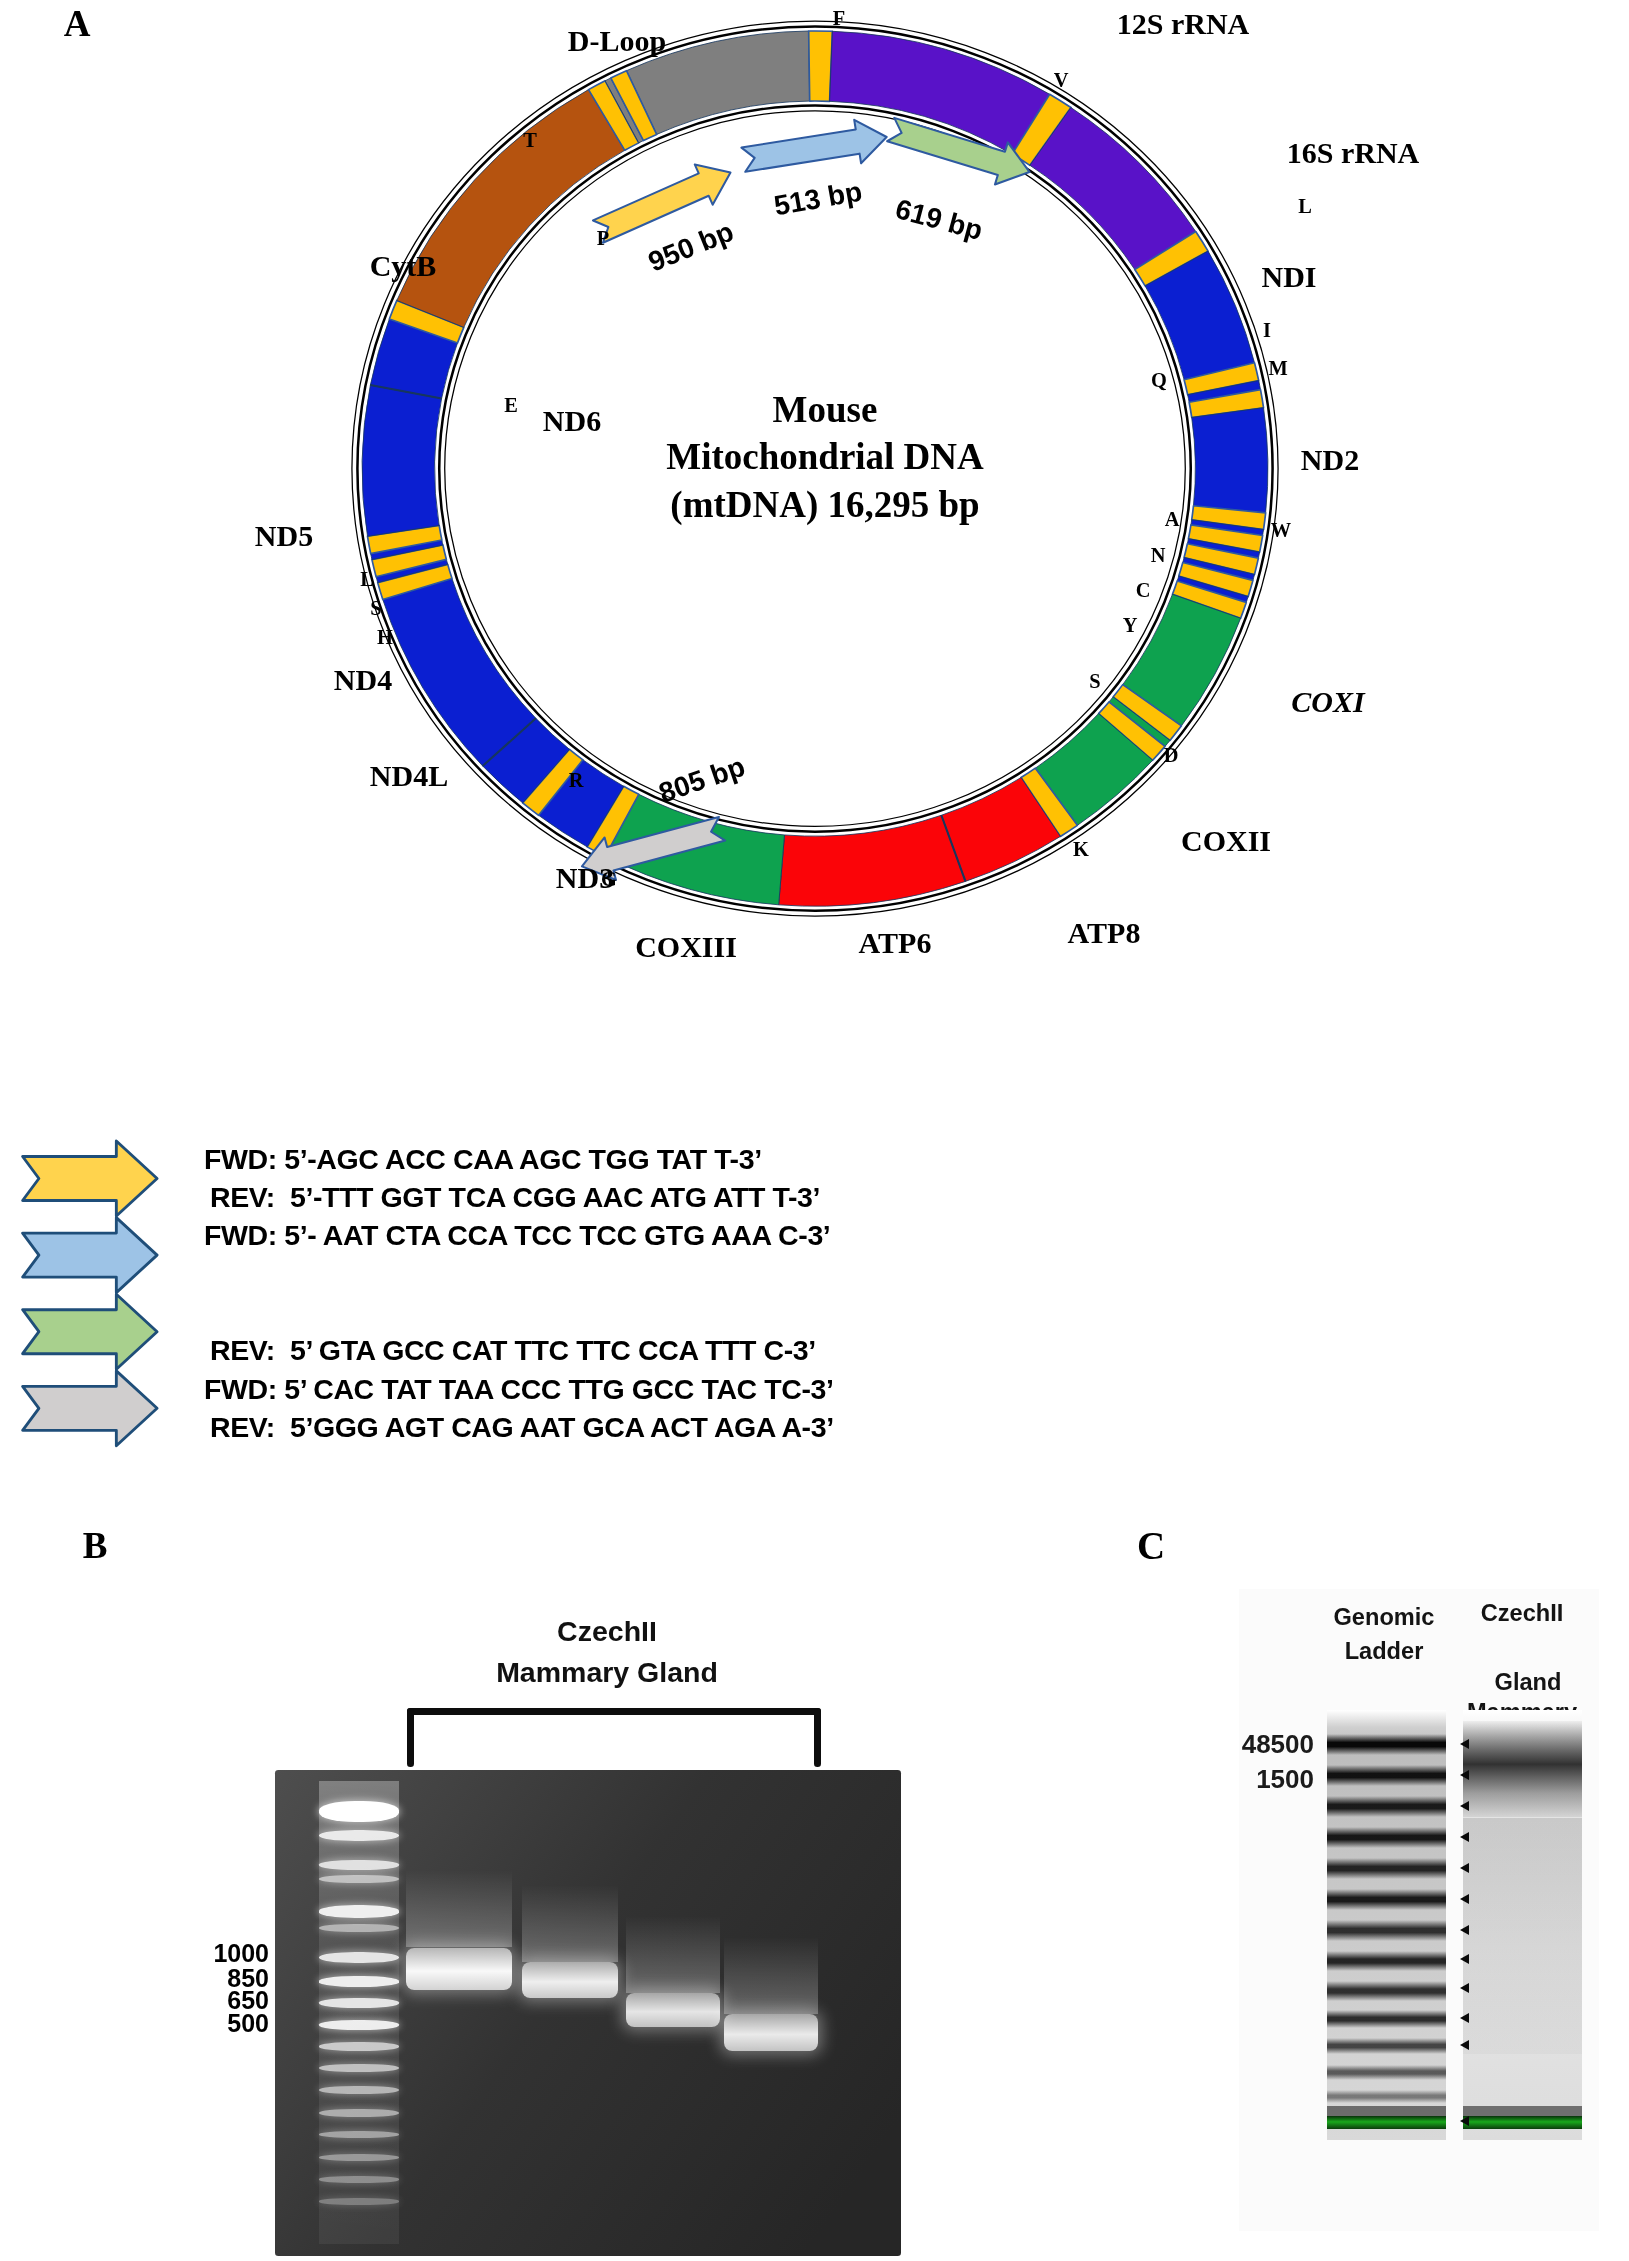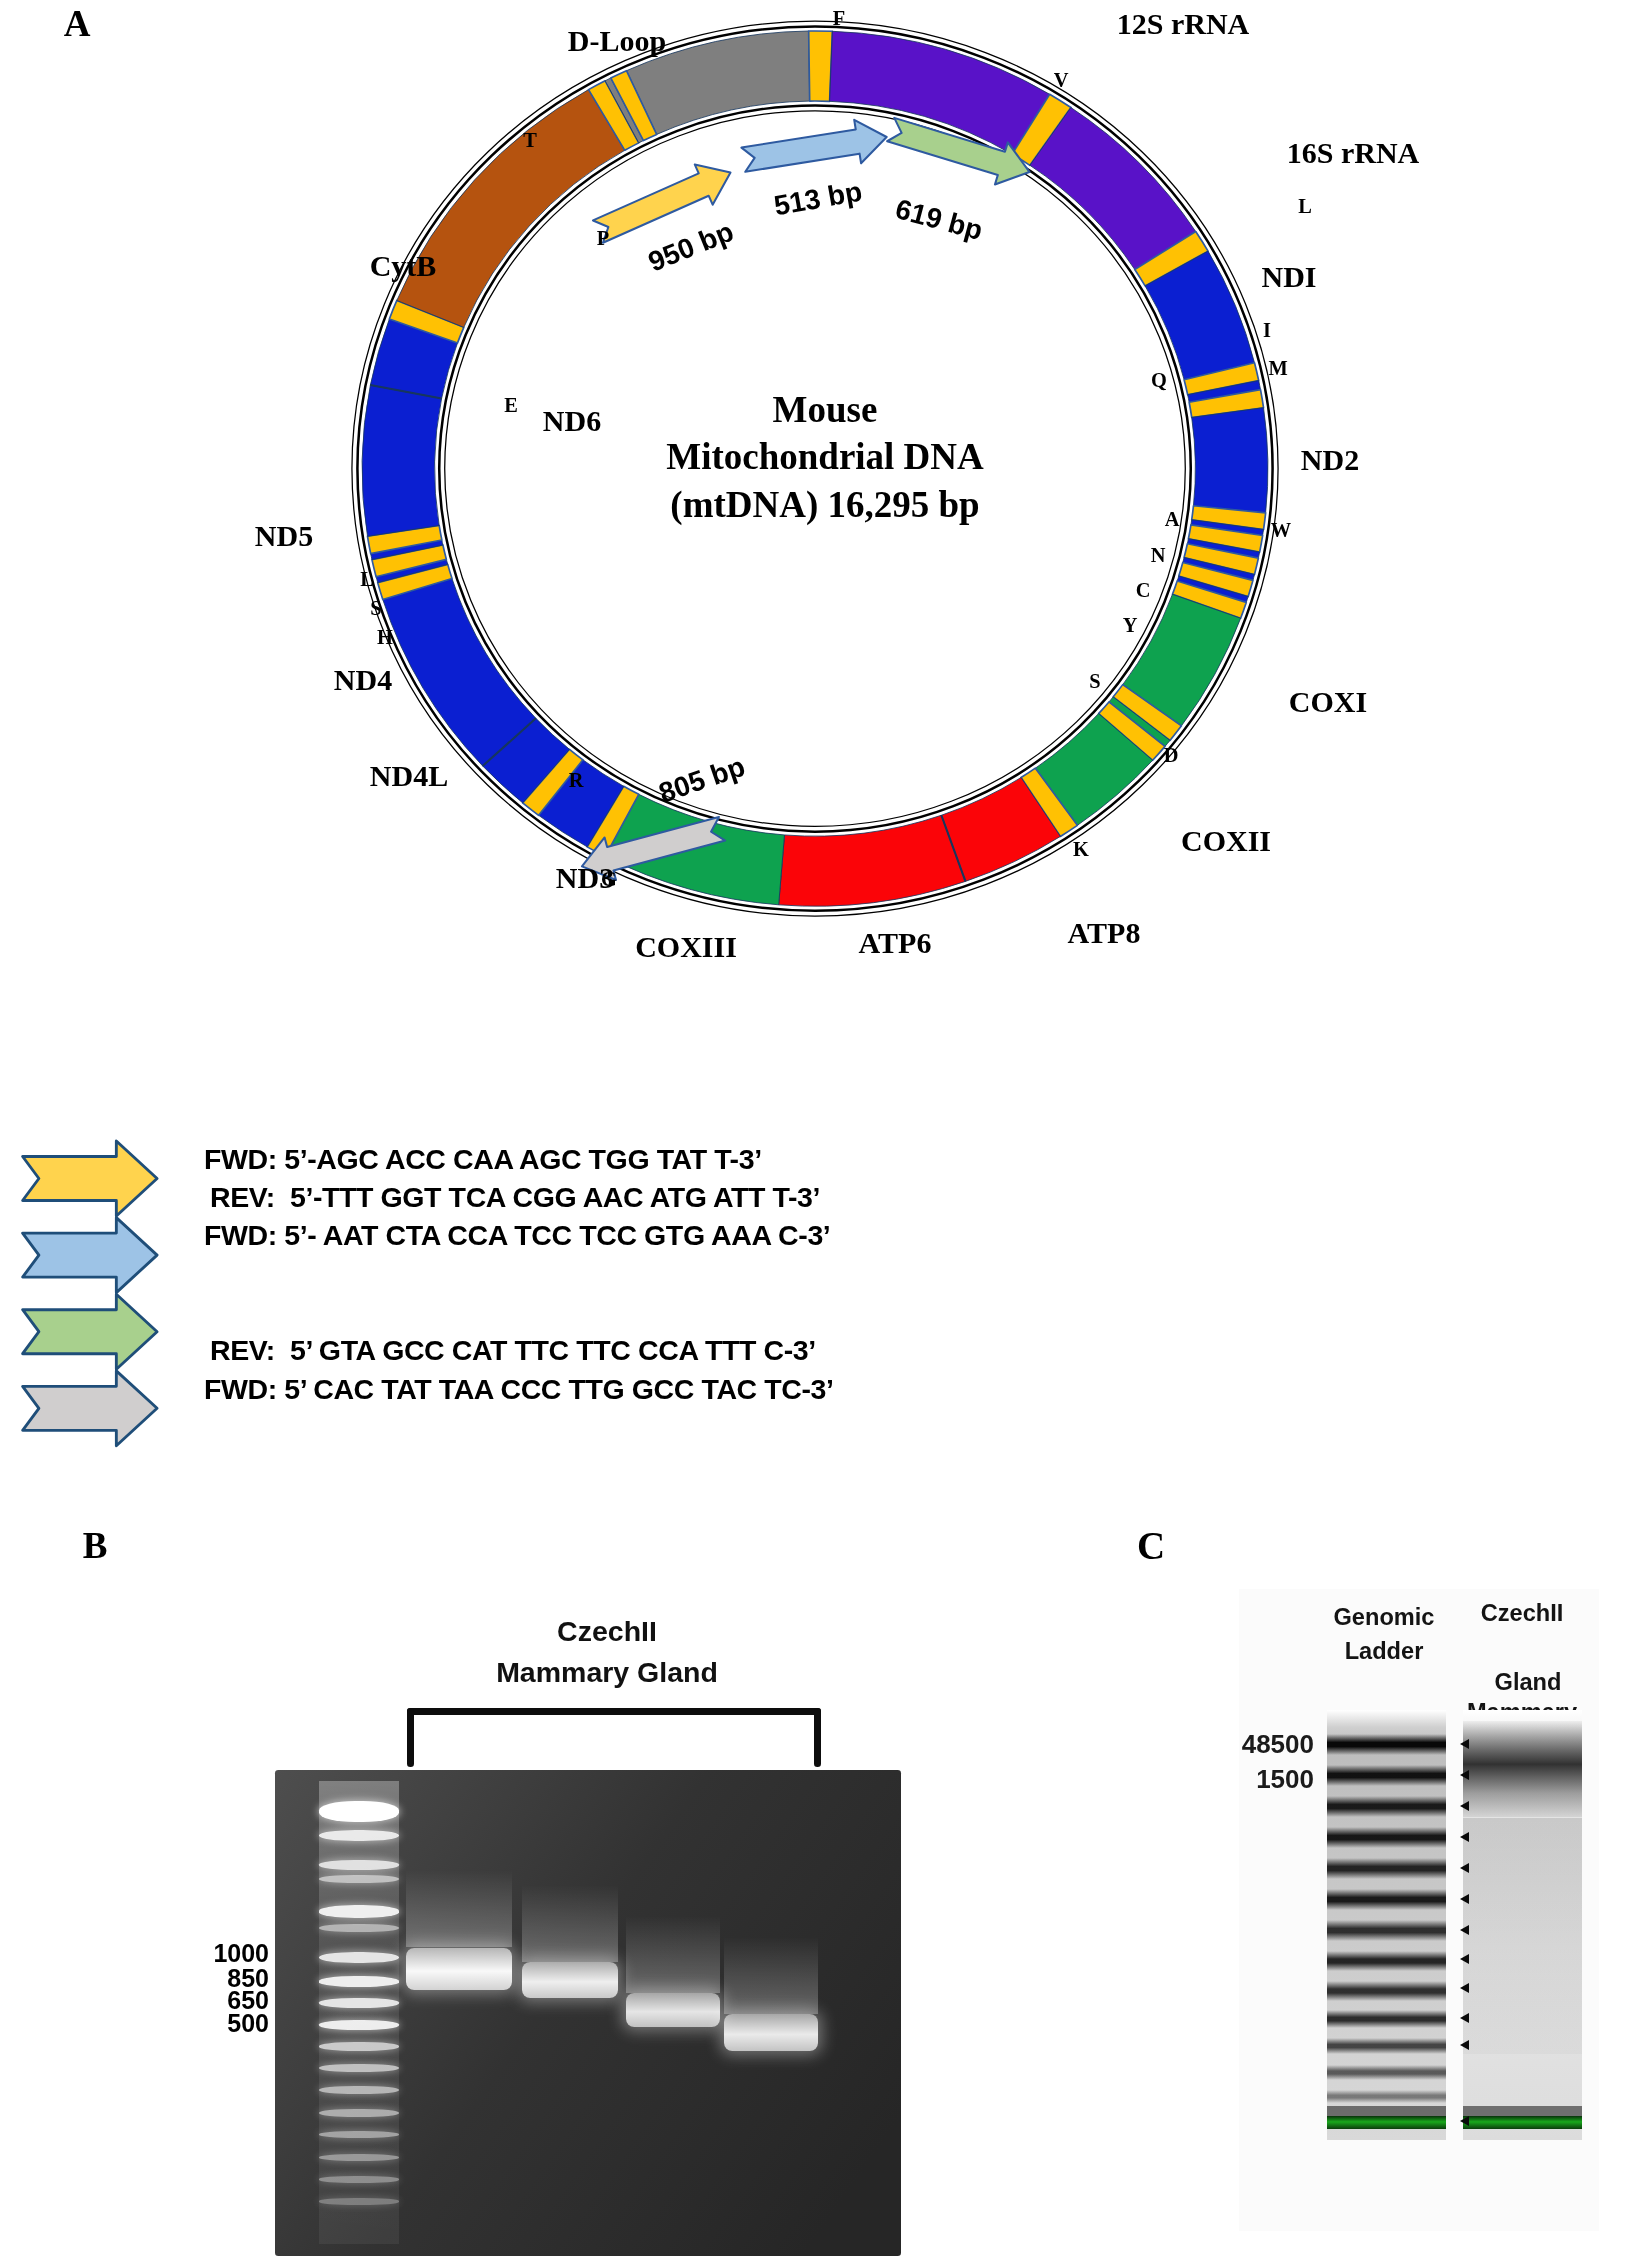--- a/index.html
+++ b/index.html
@@ -137,21 +137,21 @@
     <div class="abs b-title" style="left:607px;top:1672px;">Mammary Gland</div>
 
     <div class="abs panel-letter" style="left:1151px;top:1545px;font-size:39px;">C</div>
     <div class="abs din" style="left:1514px;top:2164px;">DIN</div>
     <div class="abs dinval" style="left:1509px;top:2207px;">7.3</div>
   <div class="abs glabel" style="left: 617px; top: 41px;">D-Loop</div>
       <div class="abs glabel" style="left: 1183px; top: 24.4px;">12S rRNA</div>
       <div class="abs glabel" style="left: 1353px; top: 153px;">16S rRNA</div>
       <div class="abs glabel" style="left: 1289px; top: 277px;">NDI</div>
       <div class="abs glabel" style="left: 1330px; top: 460px;">ND2</div>
-      <div class="abs glabel" style="left: 1328px; top: 702px;">COXI</div>
+      <div class="abs glabel" style="left: 1328px; top: 702px; font-style: italic;">COXI</div>
       <div class="abs glabel" style="left: 1226px; top: 841px;">COXII</div>
       <div class="abs glabel" style="left: 1104px; top: 933px;">ATP8</div>
       <div class="abs glabel" style="left: 895px; top: 943px;">ATP6</div>
       <div class="abs glabel" style="left: 686px; top: 947px;">COXIII</div>
       <div class="abs glabel" style="left: 585px; top: 878px;">ND3</div>
       <div class="abs glabel" style="left: 409px; top: 776px;">ND4L</div>
       <div class="abs glabel" style="left: 363px; top: 680px;">ND4</div>
       <div class="abs glabel" style="left: 284px; top: 536px;">ND5</div>
       <div class="abs glabel" style="left: 572px; top: 421px;">ND6</div>
       <div class="abs glabel" style="left: 403px; top: 266px;">CytB</div>
@@ -179,20 +179,21 @@
       <div class="abs tlabel" style="left: 603px; top: 238px;">P</div>
       <div class="abs bplabel" style="left: 691px; top: 247px; transform: translate(-50%, -50%) rotate(-22deg);">950 bp</div>
       <div class="abs bplabel" style="left: 818px; top: 199px; transform: translate(-50%, -50%) rotate(-10deg);">513 bp</div>
       <div class="abs bplabel" style="left: 939px; top: 220px; transform: translate(-50%, -50%) rotate(15deg);">619 bp</div>
       <div class="abs bplabel" style="left: 702px; top: 780px; transform: translate(-50%, -50%) rotate(-19deg);">805 bp</div>
       <div class="primer-line" style="left: 204px; top: 1159px;">FWD: 5’-AGC ACC CAA AGC TGG TAT T-3’</div>
       <div class="primer-line" style="left: 210px; top: 1197px;">REV:  5’-TTT GGT TCA CGG AAC ATG ATT T-3’</div>
       <div class="primer-line" style="left: 204px; top: 1235px;">FWD: 5’- AAT CTA CCA TCC TCC GTG AAA C-3’</div>
       <div class="primer-line" style="left: 210px; top: 1350px;">REV:  5’ GTA GCC CAT TTC TTC CCA TTT C-3’</div>
       <div class="primer-line" style="left: 204px; top: 1389px;">FWD: 5’ CAC TAT TAA CCC TTG GCC TAC TC-3’</div>
+      <div class="primer-line" style="left: 210px; top: 1427px;">REV:  5’GGG AGT CAG AAT GCA ACT AGA A-3’</div>
       <div class="bracket-bar" style="left: 407px; top: 1708px; width: 414px; height: 7.3px;"></div>
       <div class="bracket-bar" style="left: 407px; top: 1708px; width: 7.3px; height: 59px;"></div>
       <div class="bracket-bar" style="left: 814px; top: 1708px; width: 7.3px; height: 59px;"></div>
       <div class="gelB" style="left: 275px; top: 1770px; width: 626px; height: 486px;"></div>
       <div class="b-size" style="left: 269px; top: 1953px;">1000</div>
       <div class="b-size" style="left: 269px; top: 1978px;">850</div>
       <div class="b-size" style="left: 269px; top: 2000px;">650</div>
       <div class="b-size" style="left: 269px; top: 2023px;">500</div>
       <div class="smear" style="left: 319px; top: 1781px; width: 80px; height: 463px; background: linear-gradient(rgba(255, 255, 255, 0.3), rgba(255, 255, 255, 0.1) 35%, rgba(255, 255, 255, 0.06));"></div>
       <div class="lband" style="left: 319px; top: 1801px; width: 80px; height: 21px; background: rgb(255, 255, 255); box-shadow: rgba(255, 255, 255, 0.5) 0px 0px 7.3px 1.6px;"></div>

